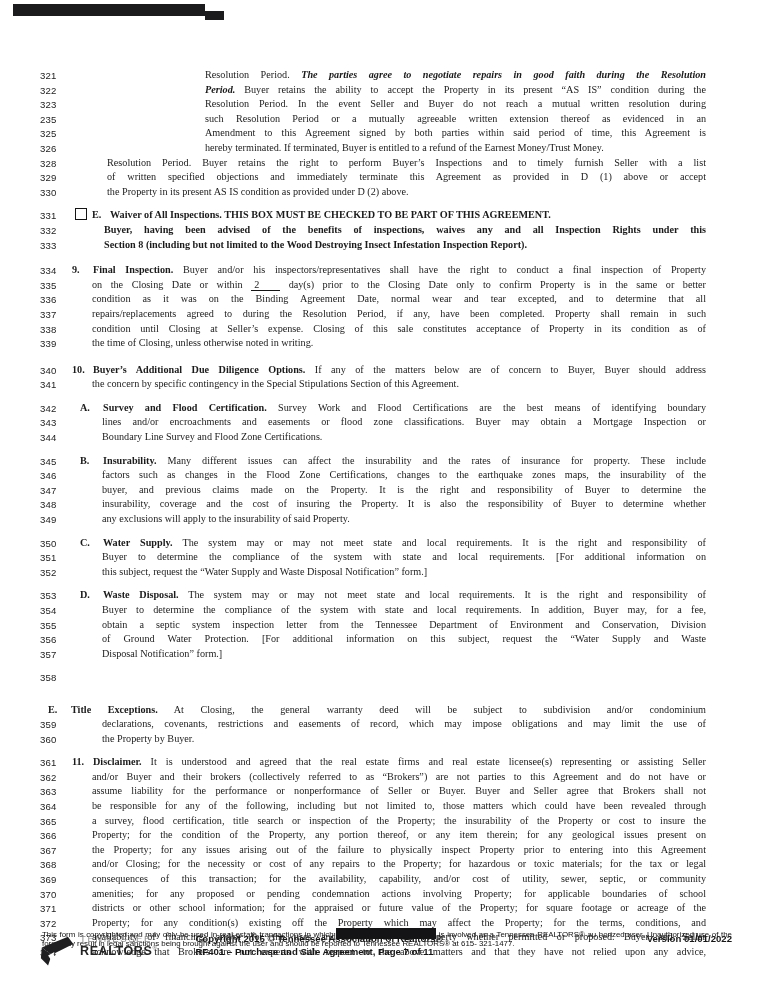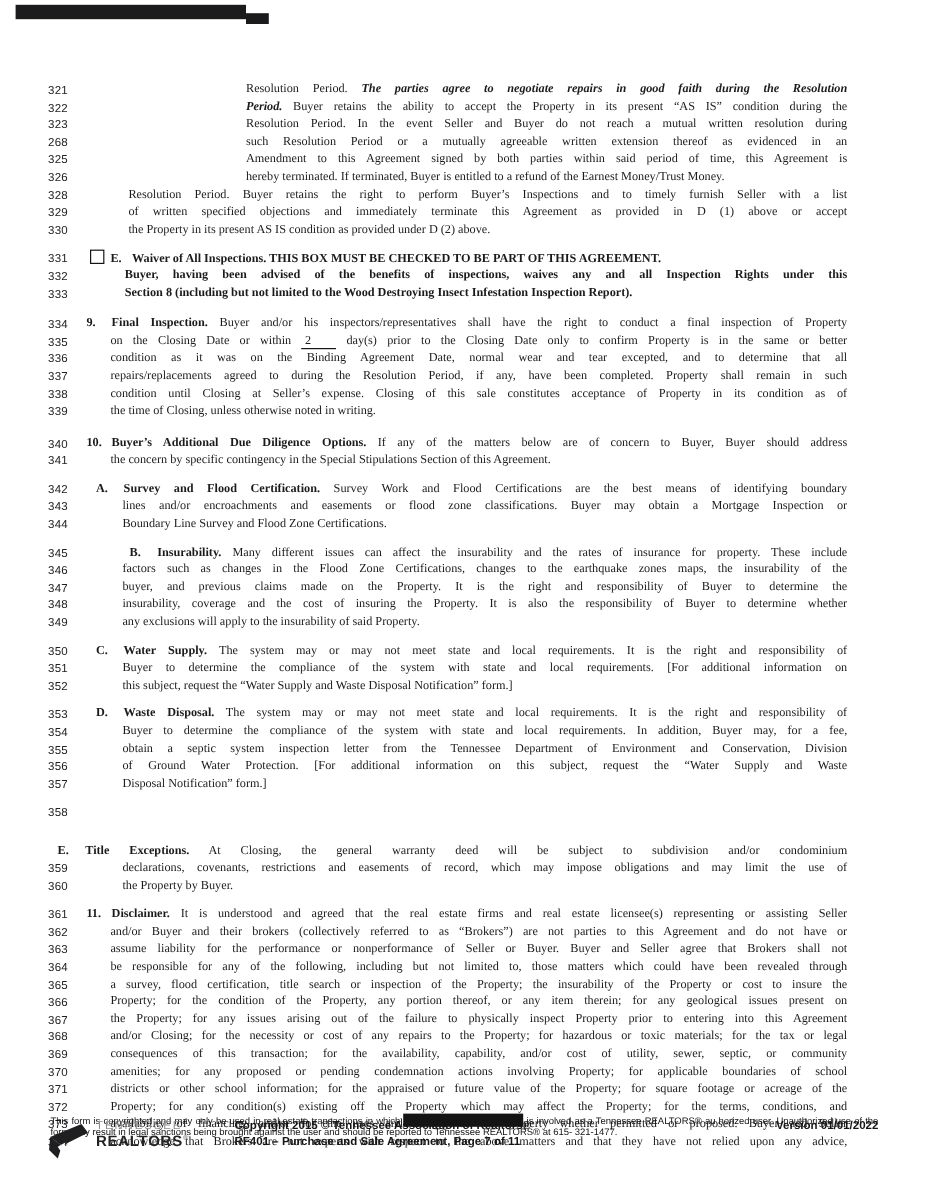--- a/index.html
+++ b/index.html
@@ -64,21 +64,21 @@
       </div>
       <div class="line deep">
         <span class="lnum">322</span>
         <span class="ltext just"><span class="b i">Period.</span><span>  Buyer retains the ability to accept the Property in its present “AS IS” condition during the</span></span>
       </div>
       <div class="line deep">
         <span class="lnum">323</span>
         <span class="ltext just"><span>Resolution Period. In the event Seller and Buyer do not reach a mutual written resolution during</span></span>
       </div>
       <div class="line deep">
-        <span class="lnum">268</span>
+        <span class="lnum">235</span>
         <span class="ltext just"><span>such Resolution Period or a mutually agreeable written extension thereof as evidenced in an</span></span>
       </div>
       <div class="line deep">
         <span class="lnum">325</span>
         <span class="ltext just"><span>Amendment to this Agreement signed by both parties within said period of time, this Agreement is</span></span>
       </div>
       <div class="line deep">
         <span class="lnum">326</span>
         <span class="ltext"><span>hereby terminated. If terminated, Buyer is entitled to a refund of the Earnest Money/Trust Money.</span></span>
       </div>
@@ -143,21 +143,21 @@
         <span class="ltext just"><span class="lbl" style="width: 23px;">A.</span><span class="b">Survey and Flood Certification.</span><span>  Survey Work and Flood Certifications are the best means of identifying boundary</span></span>
       </div>
       <div class="line subc">
         <span class="lnum">343</span>
         <span class="ltext just"><span>lines and/or encroachments and easements or flood zone classifications.  Buyer may obtain a Mortgage Inspection or</span></span>
       </div>
       <div class="line subc">
         <span class="lnum">344</span>
         <span class="ltext"><span>Boundary Line Survey and Flood Zone Certifications.</span></span>
       </div>
-      <div class="line subh" style="margin-top: 9px; gap: 28px;">
+      <div class="line subh" style="margin-top: 9px;">
         <span class="lnum">345</span>
         <span class="ltext just"><span class="lbl" style="width: 23px;">B.</span><span class="b">Insurability.</span><span>  Many different issues can affect the insurability and the rates of insurance for property.  These include</span></span>
       </div>
       <div class="line subc">
         <span class="lnum">346</span>
         <span class="ltext just"><span>factors such as changes in the Flood Zone Certifications, changes to the earthquake zones maps, the insurability of the</span></span>
       </div>
       <div class="line subc">
         <span class="lnum">347</span>
         <span class="ltext just"><span>buyer, and previous claims made on the Property.  It is the right and responsibility of Buyer to determine the</span></span>

